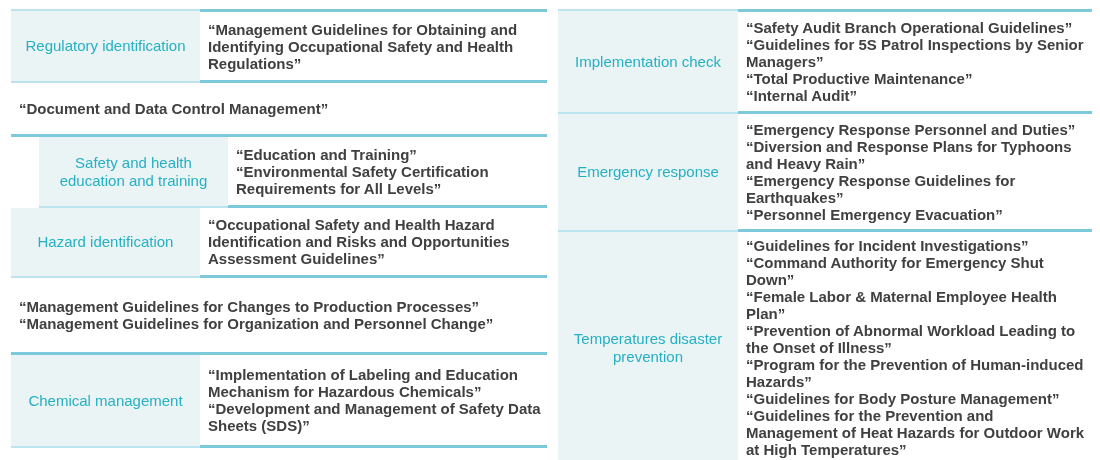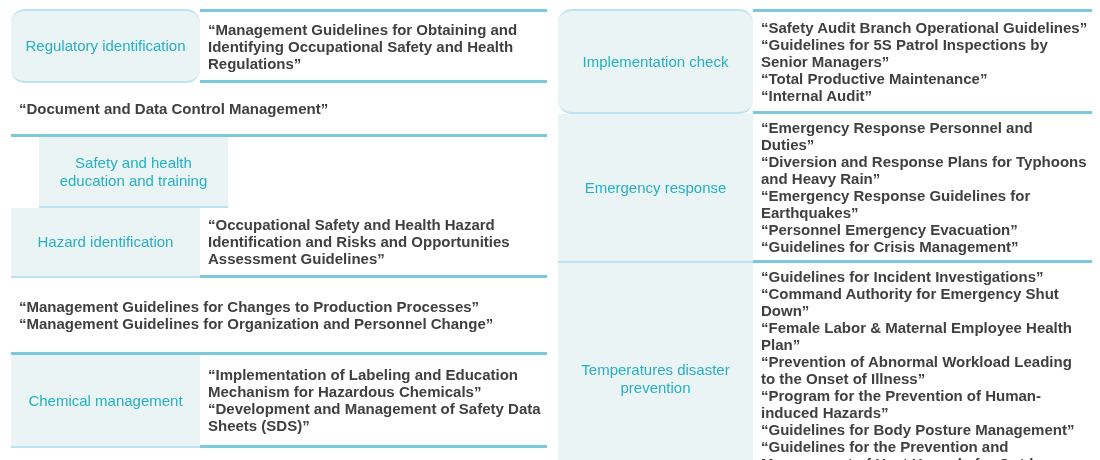--- a/index.html
+++ b/index.html
@@ -17,22 +17,22 @@
     border-bottom:2px solid var(--line-light);
     display:flex;align-items:center;justify-content:center;
     text-align:center;
     color:var(--label-fg);
     font-size:15px;line-height:18px;
     padding:4px 8px;
     box-sizing:border-box;
     flex:0 0 auto;
   }
   .t0 .label-cell{width:189px;}
-  .t1 .label-cell{width:195px;}
-  .row:first-child .label-cell{border-top:2px solid var(--line-light);border-radius:14px;}
+  .t1 .label-cell{width:180px;}
+  .row:first-child .label-cell{border-top:2px solid var(--line-light);}
   .content-cell{
     flex:1 1 auto;
     background:#ffffff;
     border-bottom:3px solid var(--line-strong);
     display:flex;flex-direction:column;justify-content:center;
     padding:5px 4px 5px 8px;
     box-sizing:border-box;
     color:#404040;
     font-size:15px;font-weight:bold;line-height:17px;
   }
@@ -62,20 +62,24 @@
       </div>
     </div>
     <div class="row">
       <div class="content-cell">
         <div class="doc">“Document and Data Control Management”</div>
       </div>
     </div>
     <div class="row">
       <div class="label-cell">
         <span class="label-text">Safety and health education and training</span>
+      </div>
+      <div class="content-cell">
+        <div class="doc">“Education and Training”</div>
+        <div class="doc">“Environmental Safety Certification Requirements for All Levels”</div>
       </div>
     </div>
     <div class="row">
       <div class="label-cell">
         <span class="label-text">Hazard identification</span>
       </div>
       <div class="content-cell">
         <div class="doc">“Occupational Safety and Health Hazard Identification and Risks and Opportunities Assessment Guidelines”</div>
       </div>
     </div>
@@ -109,21 +113,20 @@
     </div>
     <div class="row">
       <div class="label-cell">
         <span class="label-text">Emergency response</span>
       </div>
       <div class="content-cell">
         <div class="doc">“Emergency Response Personnel and Duties”</div>
         <div class="doc">“Diversion and Response Plans for Typhoons and Heavy Rain”</div>
         <div class="doc">“Emergency Response Guidelines for Earthquakes”</div>
         <div class="doc">“Personnel Emergency Evacuation”</div>
-        <div class="doc">“Guidelines for Crisis Management”</div>
       </div>
     </div>
     <div class="row">
       <div class="label-cell">
         <span class="label-text">Temperatures disaster prevention</span>
       </div>
       <div class="content-cell">
         <div class="doc">“Guidelines for Incident Investigations”</div>
         <div class="doc">“Command Authority for Emergency Shut Down”</div>
         <div class="doc">“Female Labor &amp; Maternal Employee Health Plan”</div>

